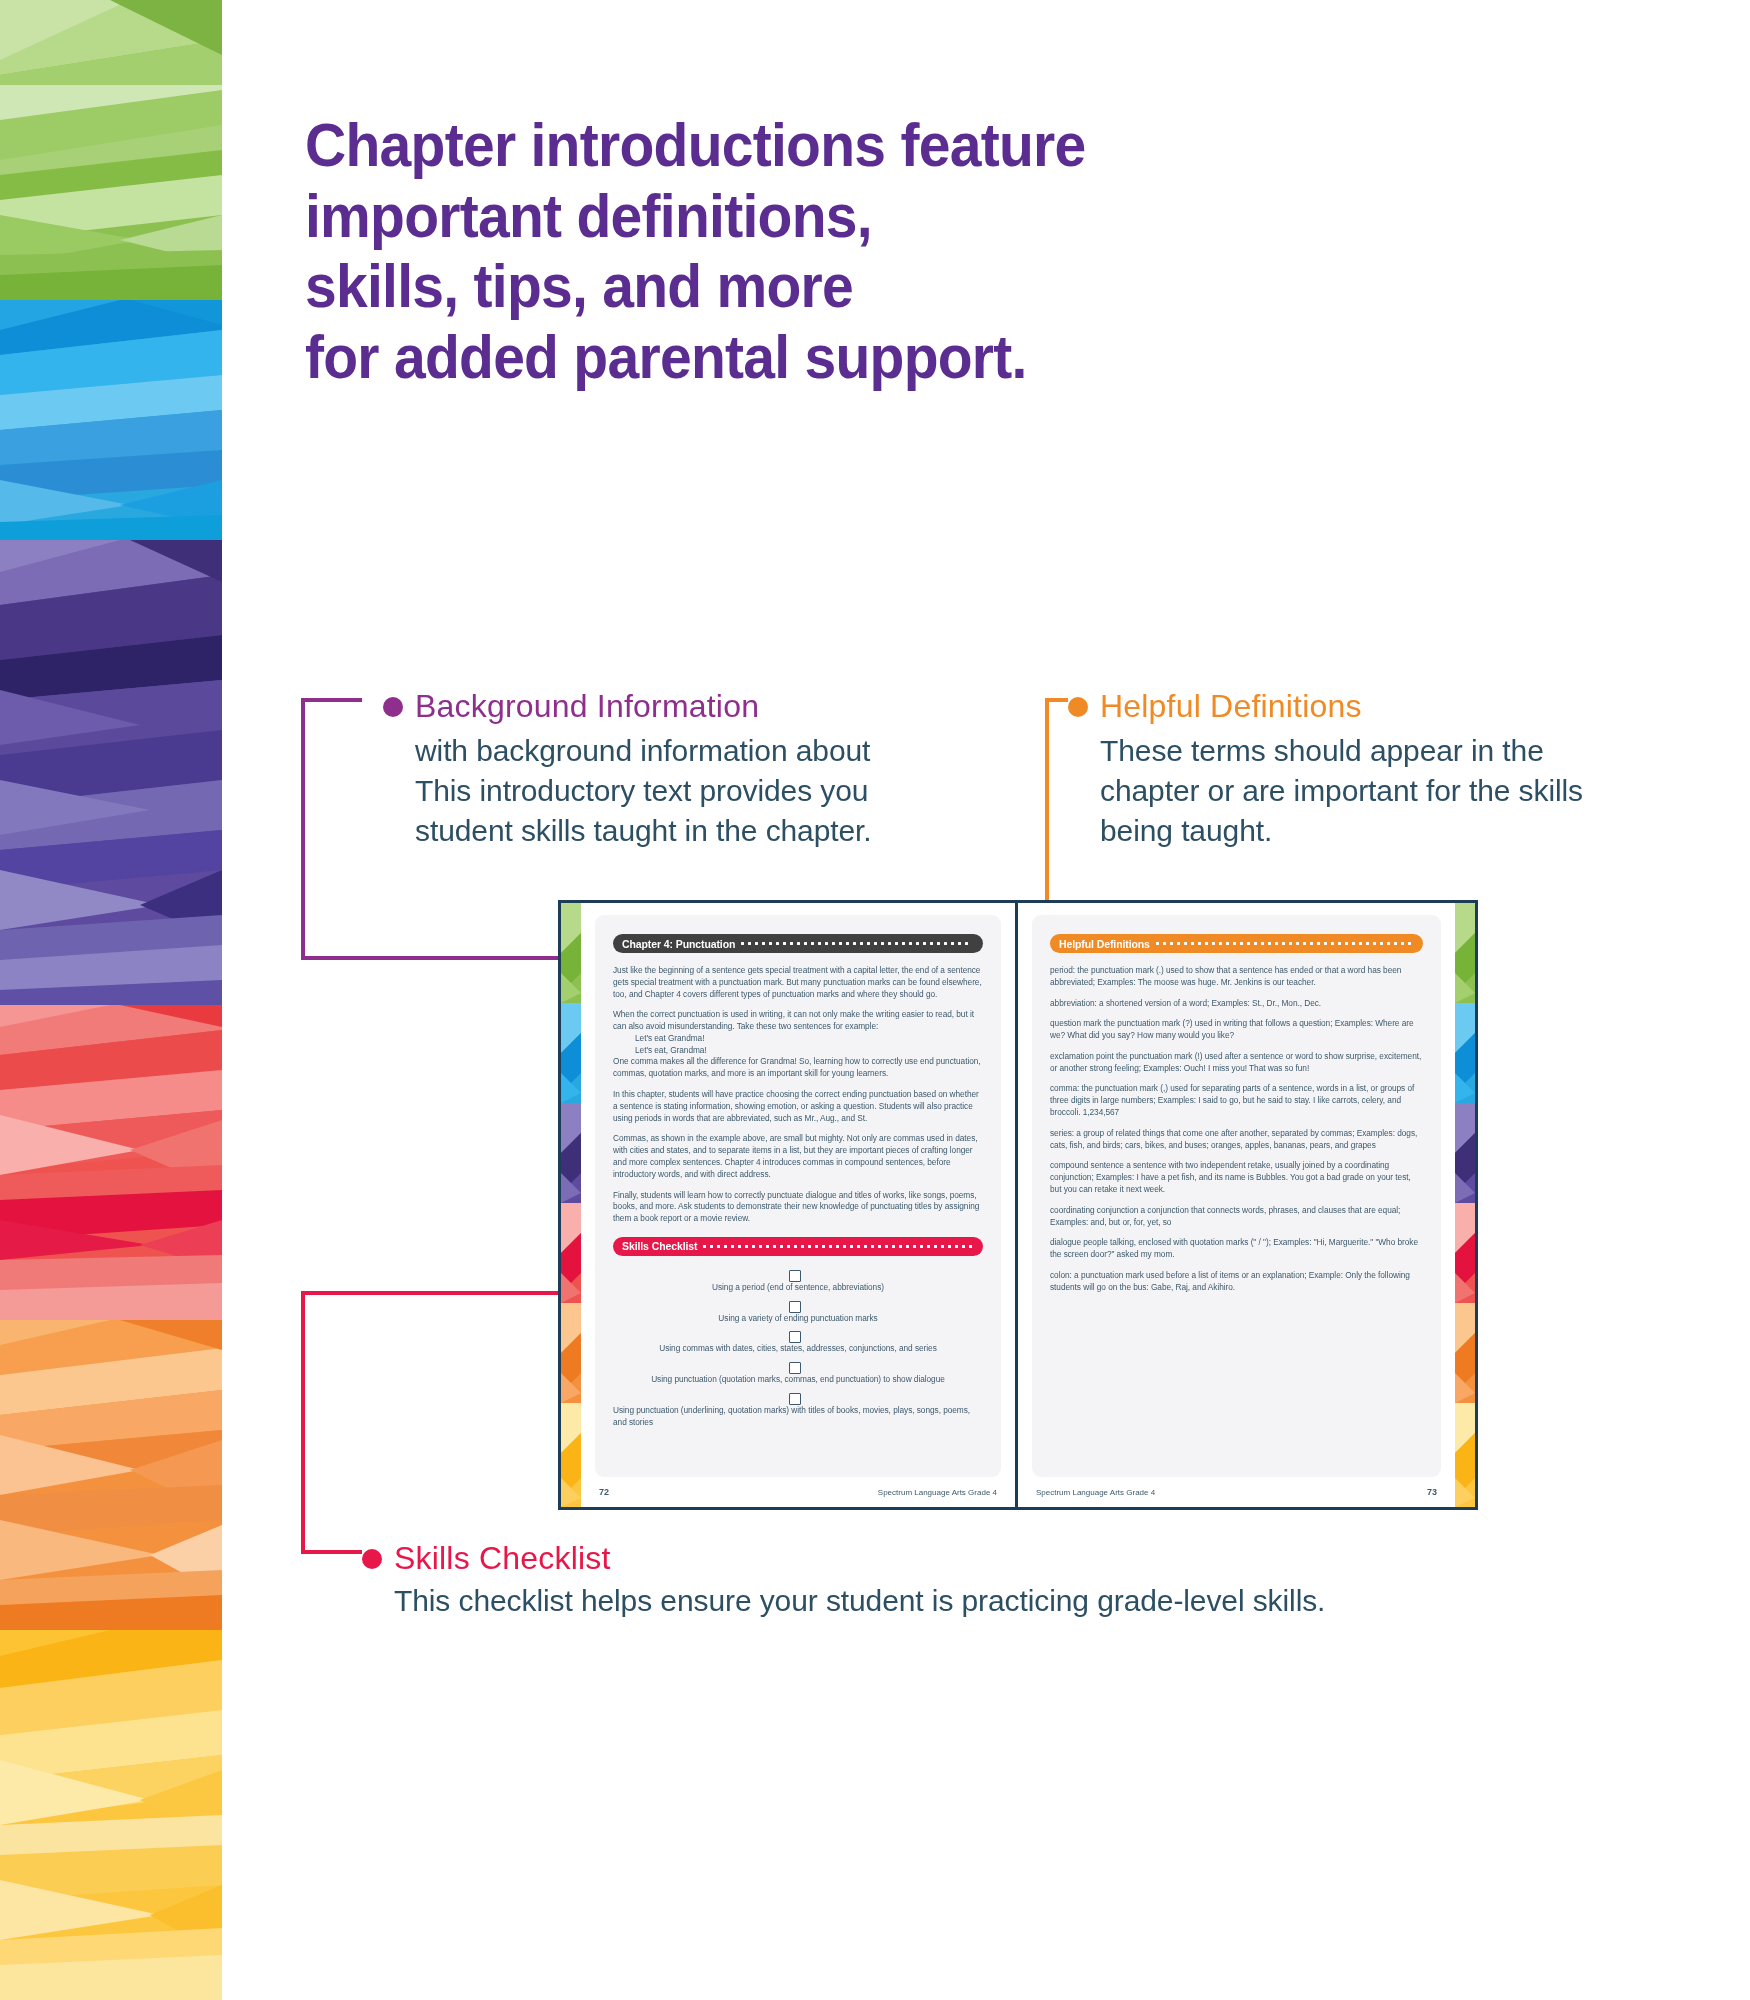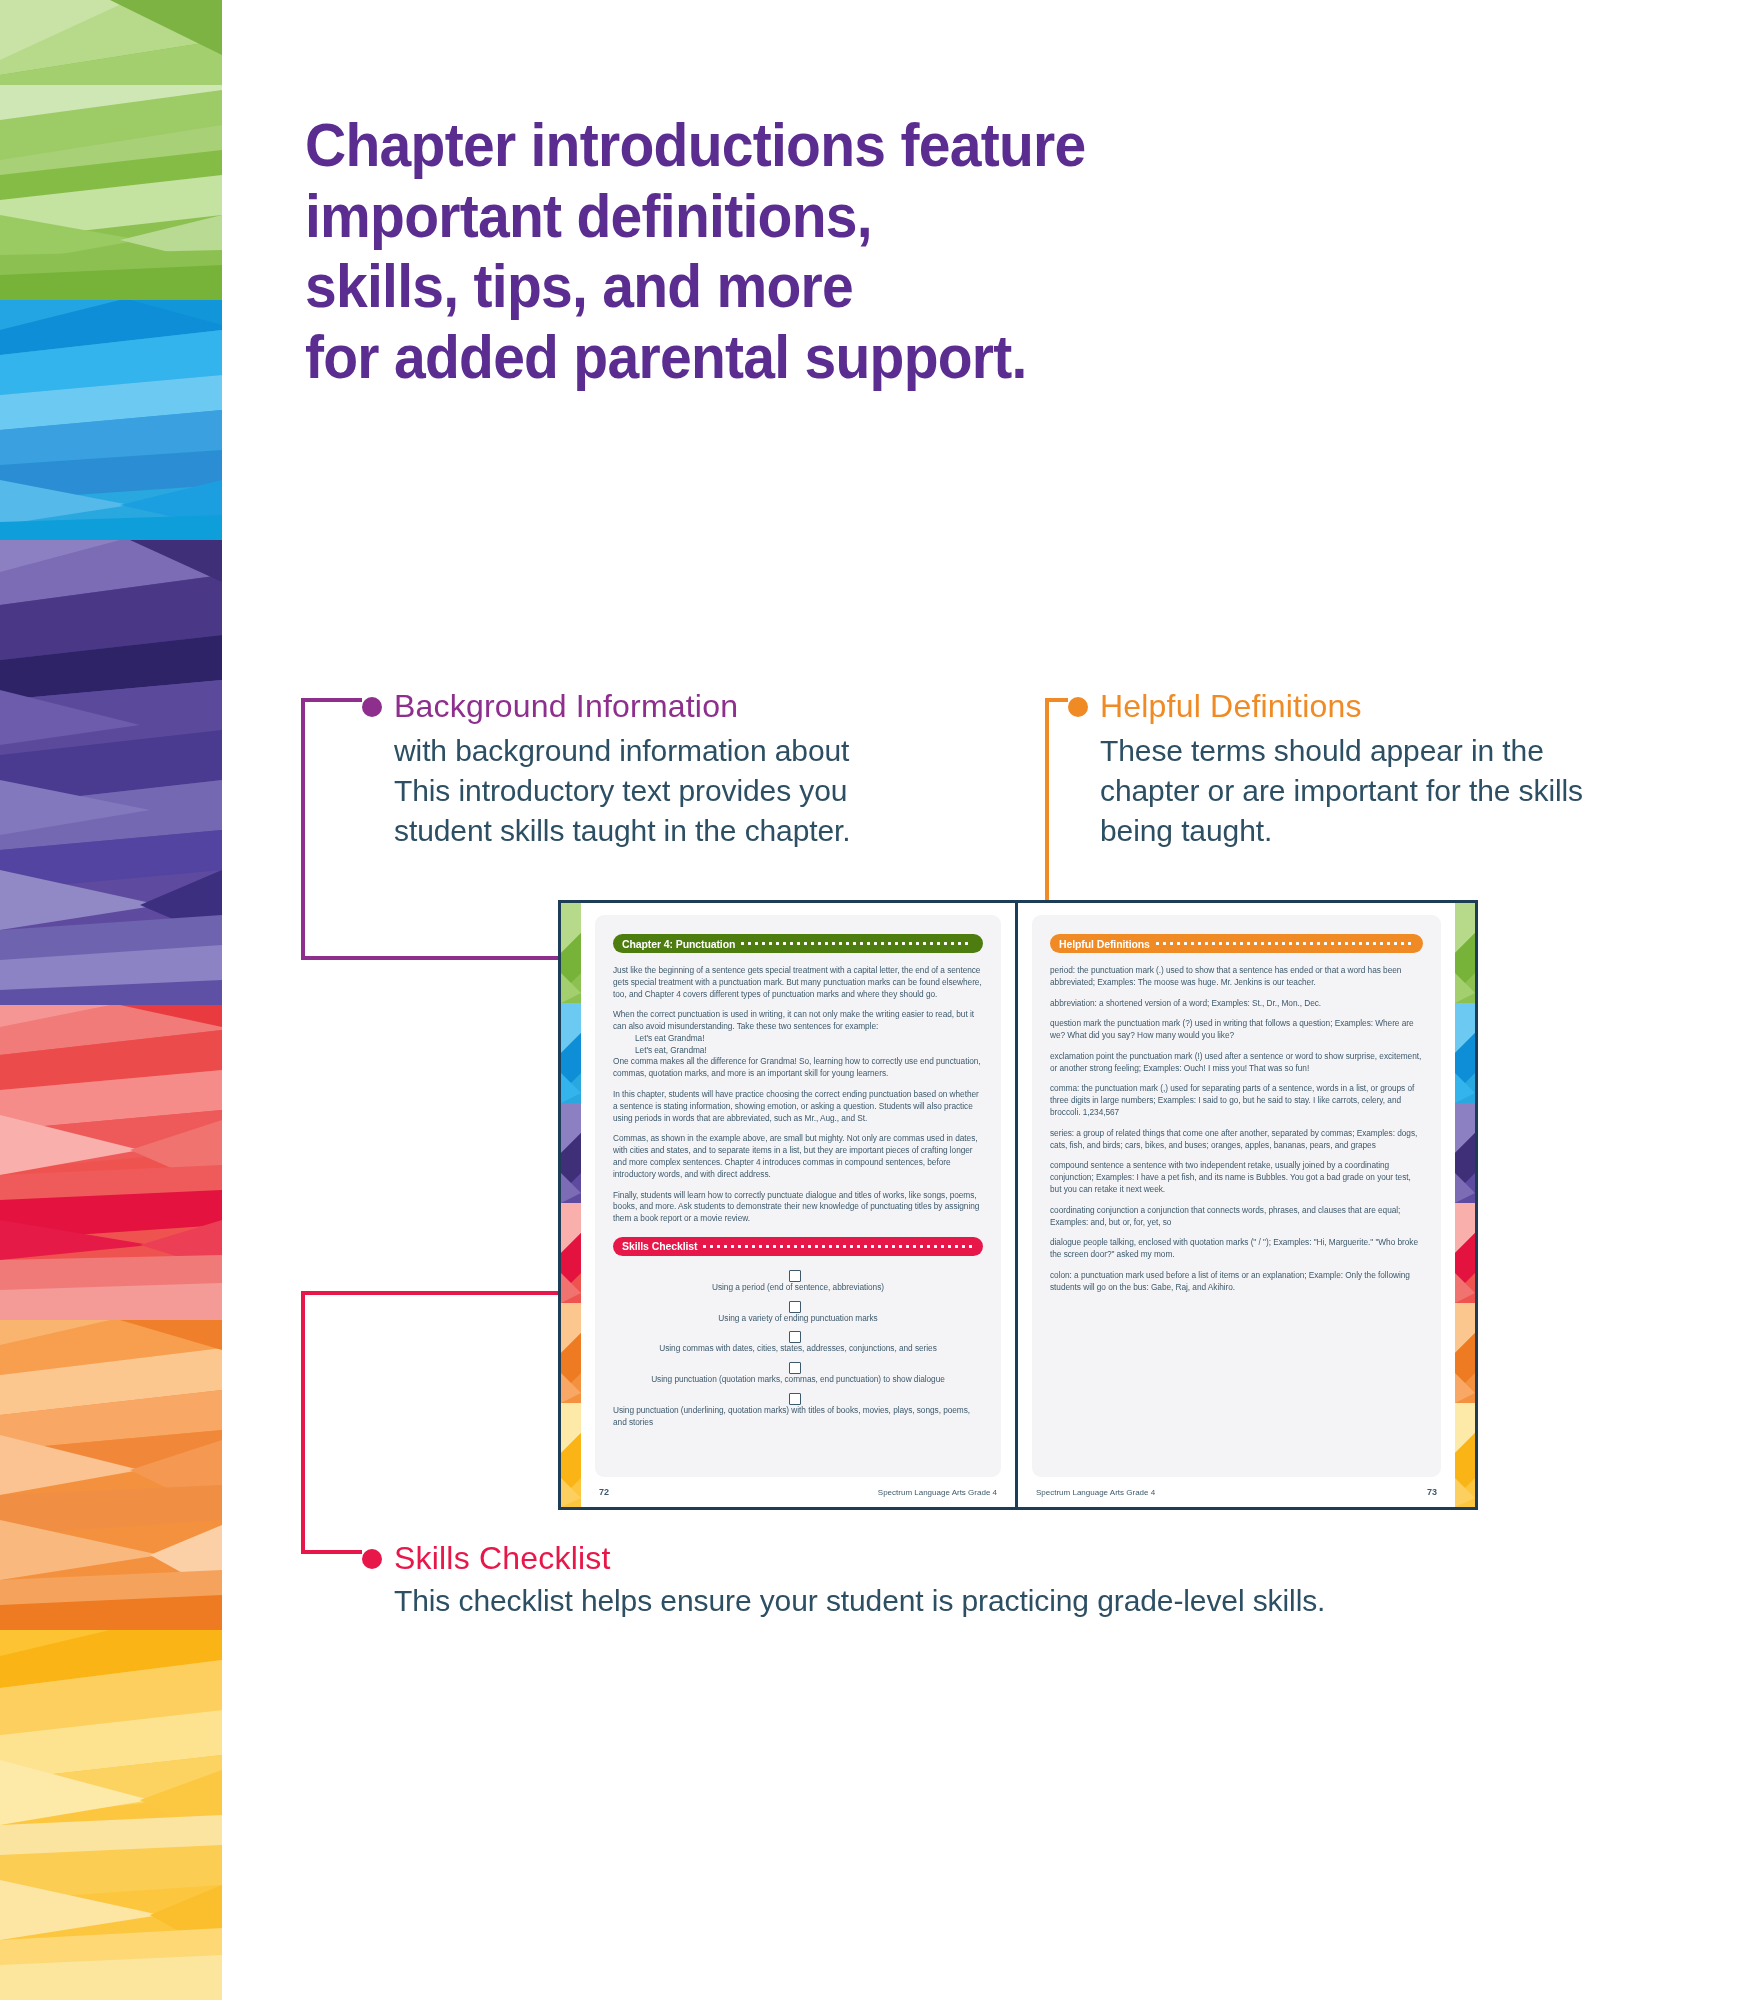--- a/index.html
+++ b/index.html
@@ -56,21 +56,21 @@
   .co-body {
     margin-top: 6px;
     margin-left: 32px;
     color: #2d4f63;
     font-size: 30px;
     line-height: 1.33;
     letter-spacing: -0.1px;
   }
   .co-body span { display: block; white-space: nowrap; }
 
-  #callout-bg { left: 362px; top: 688px; width: 600px; }
+  #callout-bg { left: 383px; top: 688px; width: 600px; }
   #callout-hd { left: 1068px; top: 688px; width: 660px; }
   #callout-sc { left: 362px; top: 1540px; width: 1300px; }
   #callout-sc .co-body { margin-top: 4px; }
 
   
   #leaders {
     position: absolute; left: 0; top: 0;
     width: 1750px; height: 2000px;
     pointer-events: none;
   }
@@ -138,21 +138,21 @@
   }
   .sec-bar .sec-dots::after {
     content: "";
     position: absolute;
     left: 0; right: 2px; top: 50%;
     height: 3px; margin-top: -1.5px;
     background-image: radial-gradient(circle, #ffffff 1.4px, transparent 1.6px);
     background-size: 7px 3px;
     background-repeat: repeat-x;
   }
-  .bar-purple { background: #4d7c0f; }
+  .bar-purple { background: #404040; }
   .bar-orange { background: #f08a24; }
   .bar-red    { background: #e8174a; }
 
   .bk-para {
     color: #3d5a6c;
     font-size: 8.3px;
     line-height: 1.42;
     margin-bottom: 9px;
     letter-spacing: -0.05px;
   }

